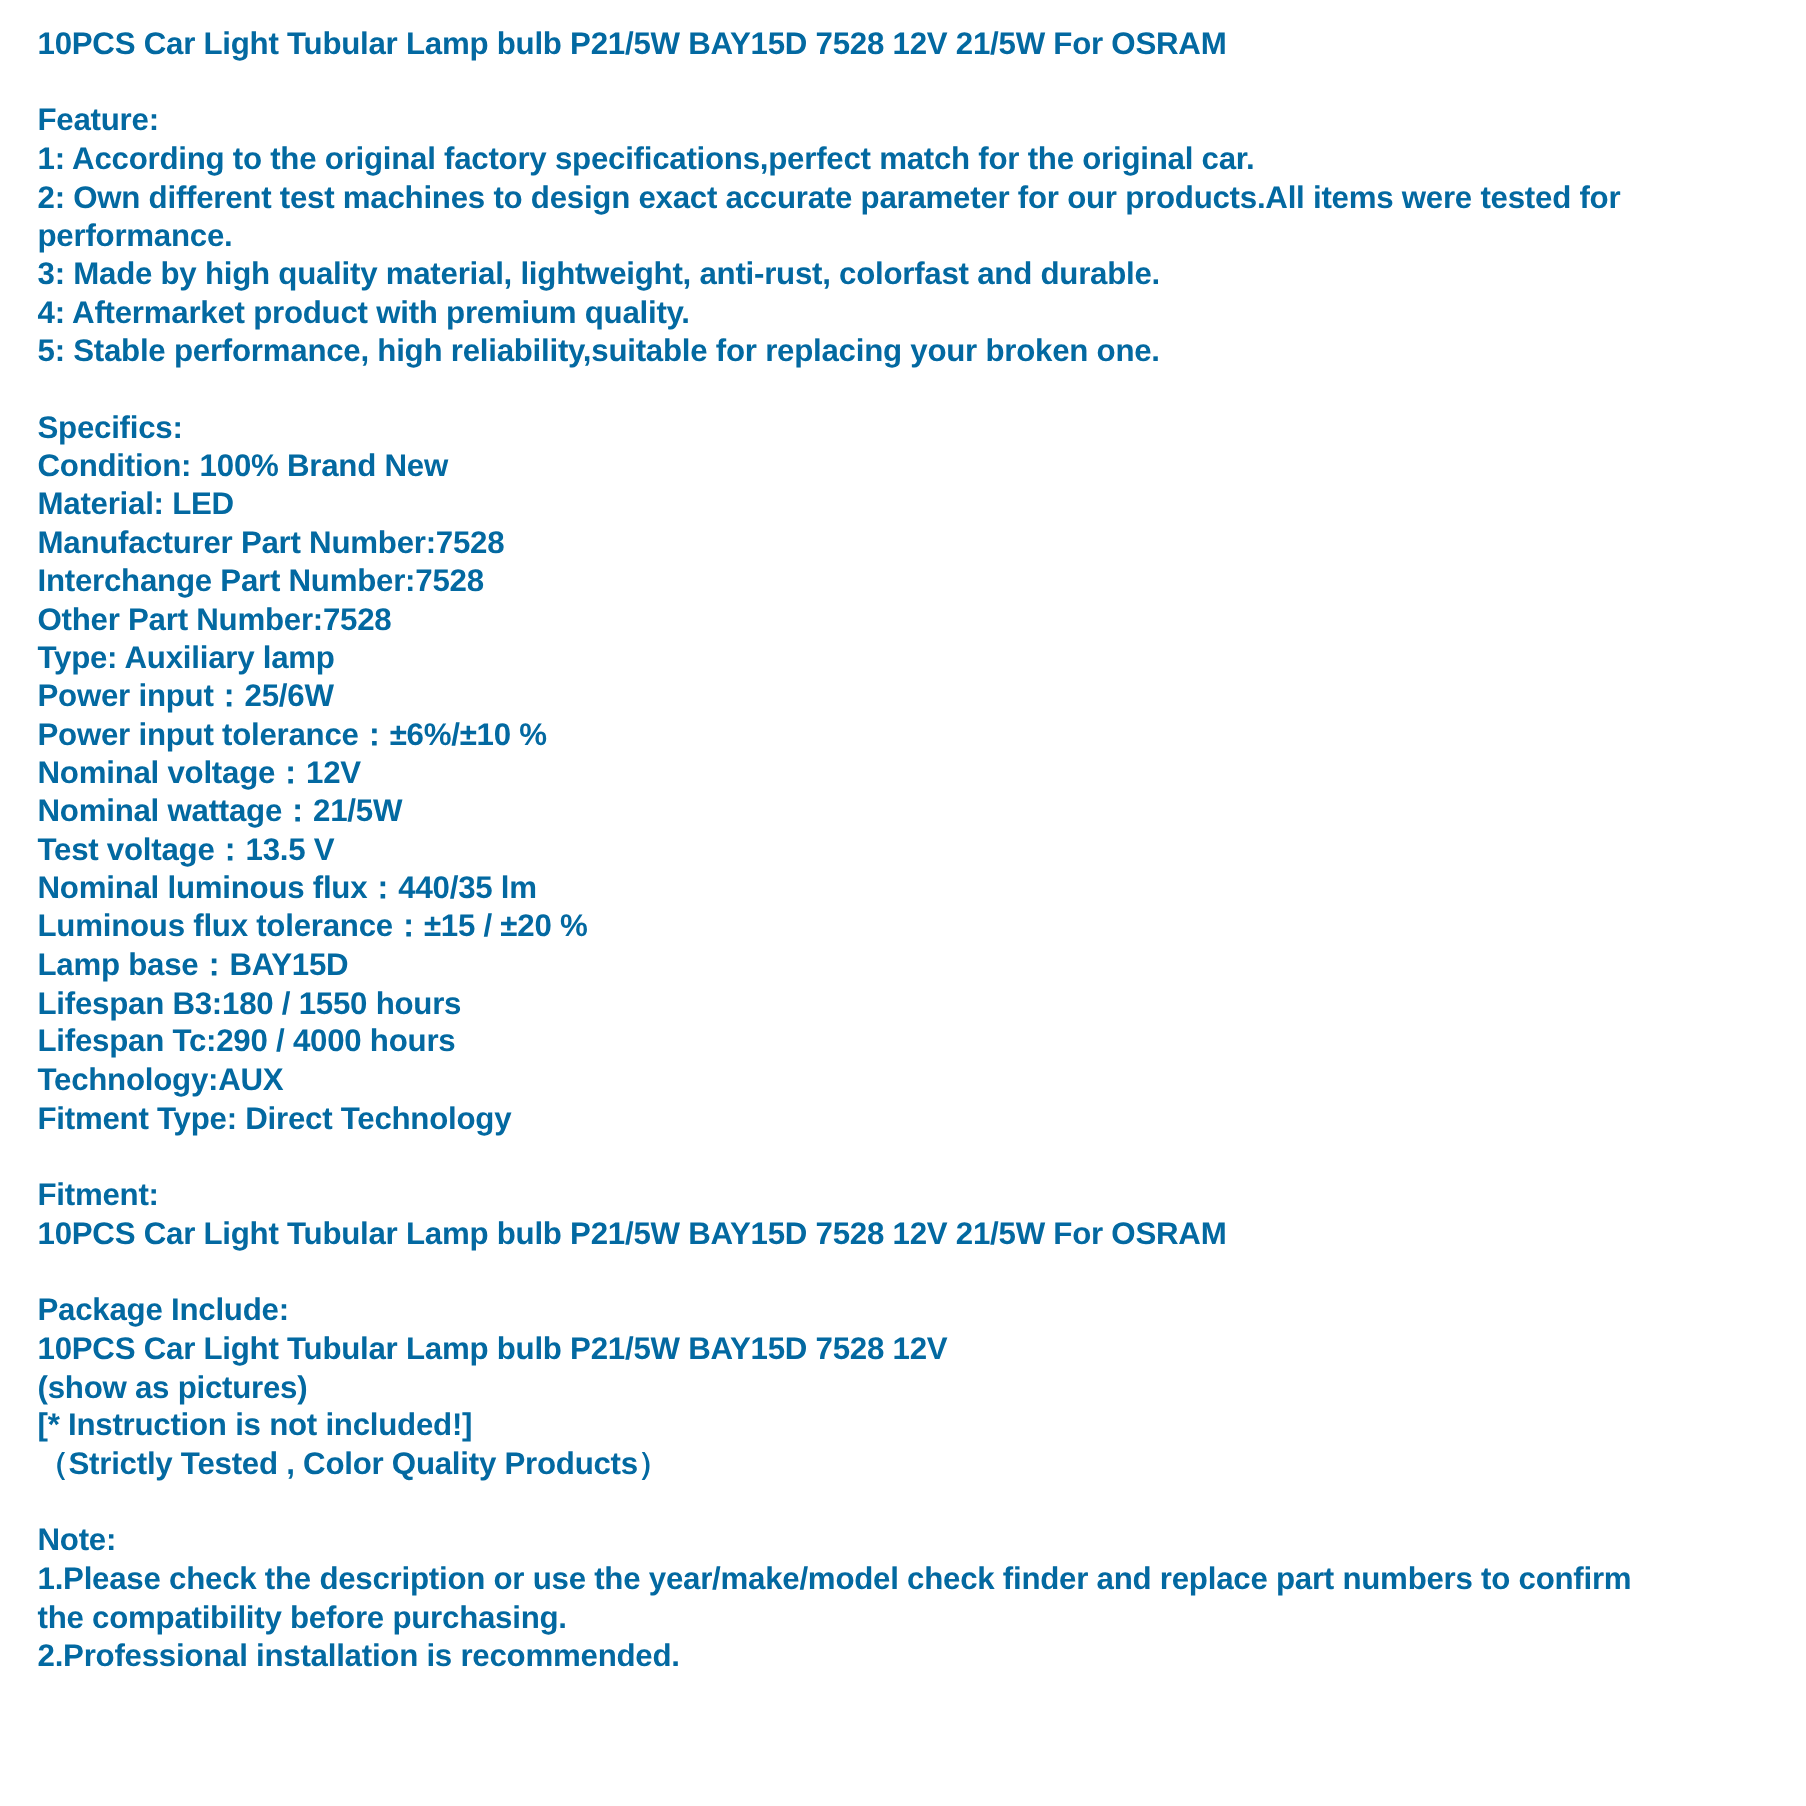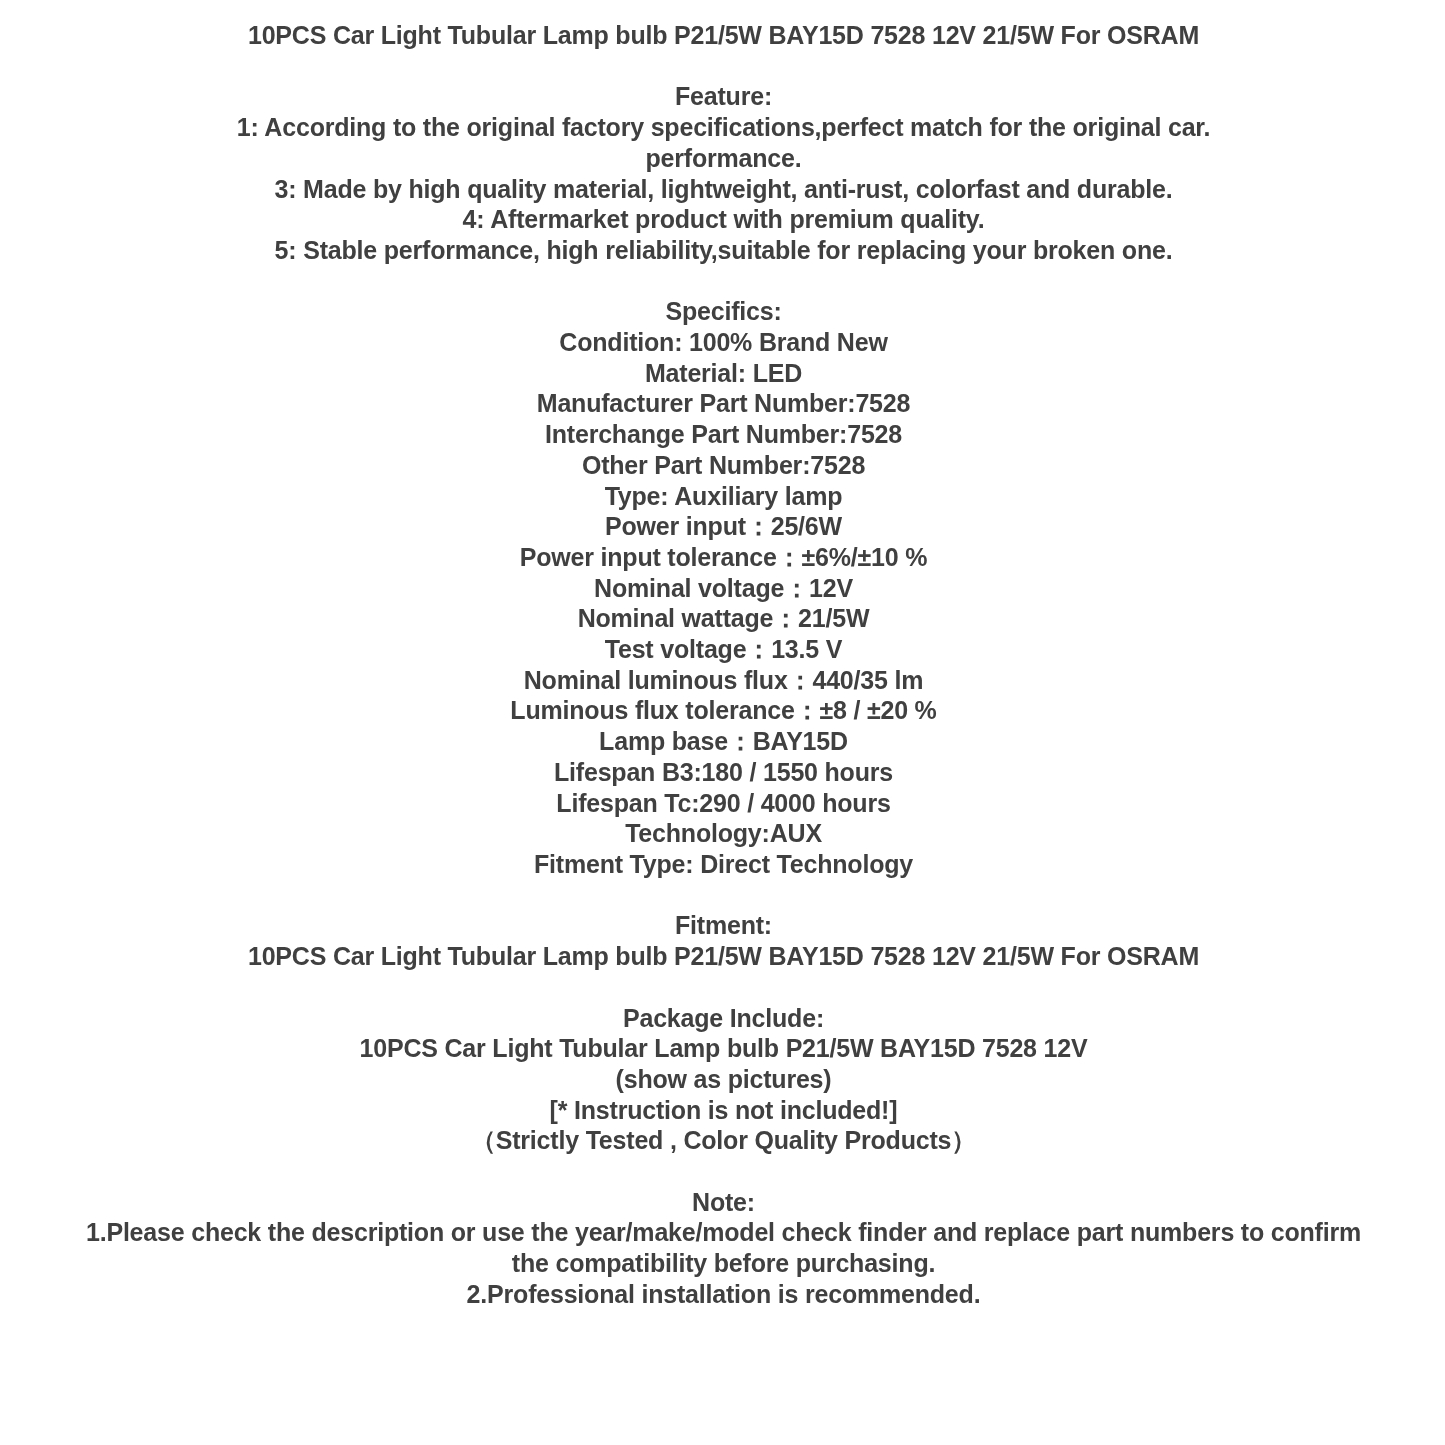--- a/index.html
+++ b/index.html
@@ -7,63 +7,63 @@
     padding: 0;
     background: #ffffff;
   }
   body {
     width: 1445px;
     height: 1445px;
     overflow: hidden;
   }
   .doc {
     padding: 20px 28px 0 30px;
-    color: #404040;
+    color: #0369a1;
     font-family: "Liberation Sans", sans-serif;
     font-weight: 700;
     font-size: 25px;
     line-height: 30.7px;
     letter-spacing: -0.2px;
-    text-align: center;
   }
   .line {
     white-space: pre;
   }
   .line.blank {
     min-height: 30.7px;
   }
 </style>
 </head>
 <body>
 
 <div class="doc">
   <div class="line">10PCS Car Light Tubular Lamp bulb P21/5W BAY15D 7528 12V 21/5W For OSRAM</div>
   <div id="blocks">
       <div class="line blank">&nbsp;</div>
       <div class="line">Feature:</div>
       <div class="line">1: According to the original factory specifications,perfect match for the original car.</div>
+      <div class="line">2: Own different test machines to design exact accurate parameter for our products.All items were tested for</div>
       <div class="line">performance.</div>
       <div class="line">3: Made by high quality material, lightweight, anti-rust, colorfast and durable.</div>
       <div class="line">4: Aftermarket product with premium quality.</div>
       <div class="line">5: Stable performance, high reliability,suitable for replacing your broken one.</div>
       <div class="line blank">&nbsp;</div>
       <div class="line">Specifics:</div>
       <div class="line">Condition: 100% Brand New</div>
       <div class="line">Material: LED</div>
       <div class="line">Manufacturer Part Number:7528</div>
       <div class="line">Interchange Part Number:7528</div>
       <div class="line">Other Part Number:7528</div>
       <div class="line">Type: Auxiliary lamp</div>
       <div class="line">Power input：25/6W</div>
       <div class="line">Power input tolerance：±6%/±10 %</div>
       <div class="line">Nominal voltage：12V</div>
       <div class="line">Nominal wattage：21/5W</div>
       <div class="line">Test voltage：13.5 V</div>
       <div class="line">Nominal luminous flux：440/35 lm</div>
-      <div class="line">Luminous flux tolerance：±8 / ±20 %</div>
+      <div class="line">Luminous flux tolerance：±15 / ±20 %</div>
       <div class="line">Lamp base：BAY15D</div>
       <div class="line">Lifespan B3:180 / 1550 hours</div>
       <div class="line">Lifespan Tc:290 / 4000 hours</div>
       <div class="line">Technology:AUX</div>
       <div class="line">Fitment Type: Direct Technology</div>
       <div class="line blank">&nbsp;</div>
       <div class="line">Fitment:</div>
       <div class="line">10PCS Car Light Tubular Lamp bulb P21/5W BAY15D 7528 12V 21/5W For OSRAM</div>
       <div class="line blank">&nbsp;</div>
       <div class="line">Package Include:</div>

